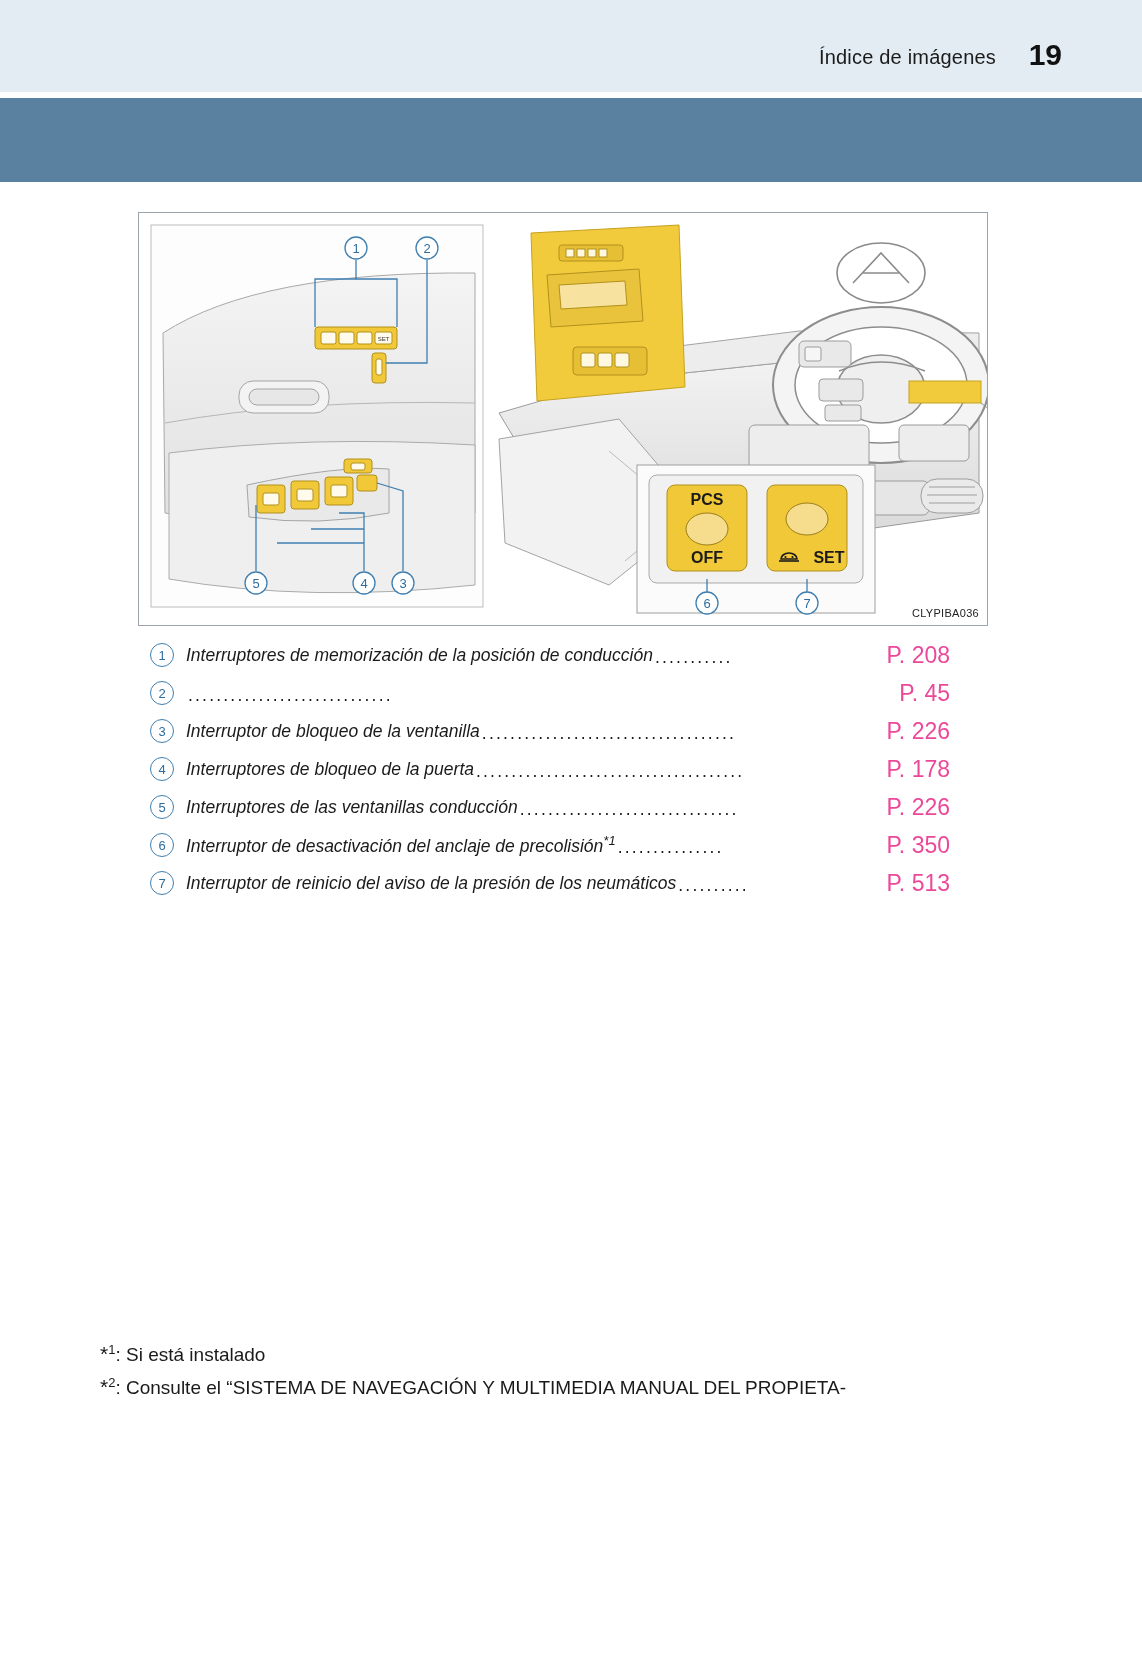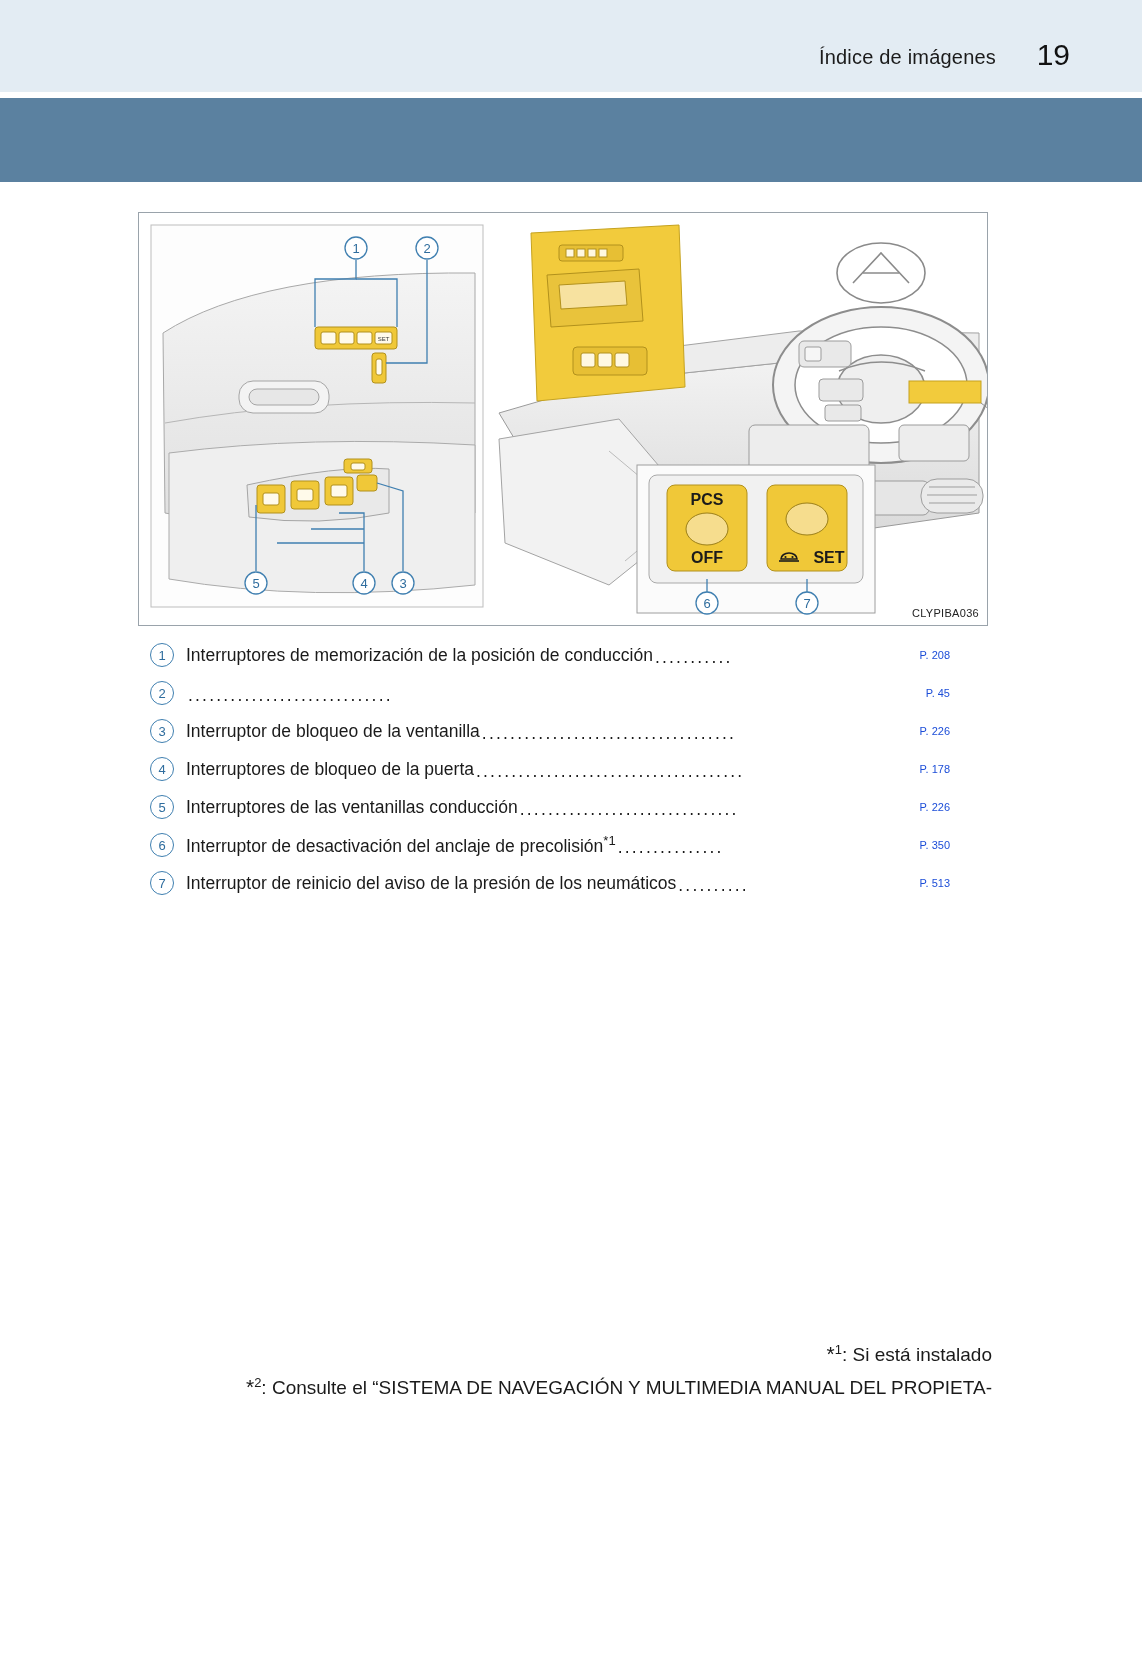--- a/index.html
+++ b/index.html
@@ -28,24 +28,24 @@
   .header-title {
     position: absolute;
     right: 146px;
     top: 46px;
     font-size: 20px;
     color: #1b1b1b;
     letter-spacing: 0.2px;
   }
   .page-number {
     position: absolute;
-    right: 72px;
+    right: 80px;
     top: 38px;
     font-size: 30px;
-    font-weight: normal;
+    font-weight: bold;
     color: #111;
     text-align: center;
   }
   .header-rule {
     position: absolute;
     left: 0;
     top: 92px;
     width: 1142px;
     height: 6px;
     background: #ffffff;
@@ -104,50 +104,51 @@
     align-items: center;
     justify-content: center;
     flex: 0 0 auto;
     margin-right: 12px;
     background: #fff;
   }
   .legend-text {
     font-size: 17.5px;
     color: #1a1a1a;
     white-space: nowrap;
+    font-style: italic;
   }
   .legend-text .sup {
     font-size: 13px;
     vertical-align: super;
   }
   .legend-dots {
     flex: 1 1 auto;
     margin: 0 2px;
     overflow: hidden;
     white-space: nowrap;
     color: #1a1a1a;
     font-size: 17.5px;
     letter-spacing: 2.2px;
     transform: translateY(2px);
   }
   .legend-page {
-    font-size: 11px;
-    color: #1d4ed8;
+    font-size: 23px;
+    color: #ec4899;
     flex: 0 0 auto;
     text-align: right;
     min-width: 64px;
   }
 
   
   .footnotes {
     position: absolute;
     left: 100px;
     right: 150px;
     top: 1338px;
-    text-align: right;
+    text-align: left;
     font-size: 19px;
     line-height: 1.55;
     color: #1a1a1a;
   }
   .footnotes .star {
     font-size: 21px;
   }
   .footnotes sup {
     font-size: 13px;
   }

